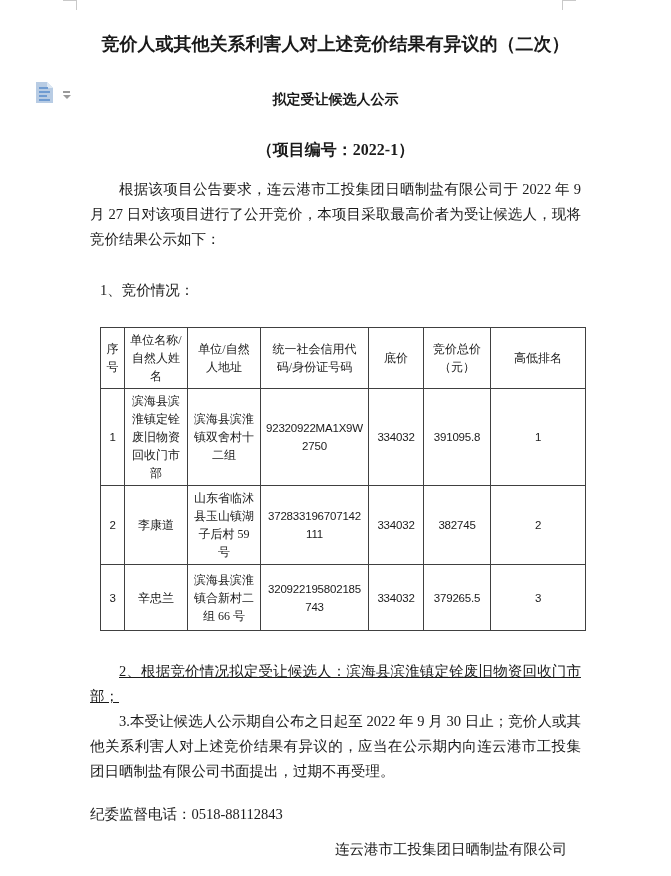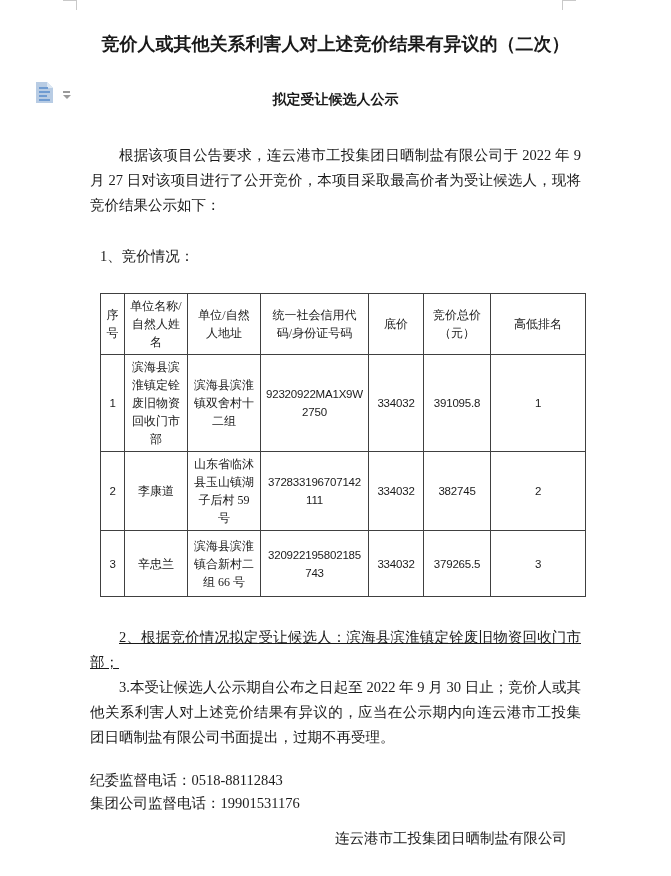--- a/index.html
+++ b/index.html
@@ -65,21 +65,21 @@
   }
   .project-no {
     margin-top: 29px;
     font-size: 16px; font-weight: bold;
     text-align: center; line-height: 20px;
   }
   .para {
     font-size: 14.5px; line-height: 25px;
     text-align: justify;
   }
-  .intro { margin-top: 32px; text-indent: 2em; }
+  .intro { margin-top: 17px; text-indent: 2em; }
   .section-head { margin-top: 27px; margin-left: 10px; font-size: 14.5px; line-height: 22px; }
 
   table.bid {
     margin-top: 26px; margin-left: 10px;
     border-collapse: collapse;
     table-layout: fixed;
     width: 485px;
     font-size: 12px;
   }
   table.bid col.c0 { width: 24px; }
@@ -134,20 +134,21 @@
   <div class="paste-drop">
     <span class="bar"></span>
     <span class="tri"></span>
   </div>
 </div>
 
 <div class="content">
 
   <div class="doc-title">竞价人或其他关系利害人对上述竞价结果有异议的（二次）</div>
   <div class="doc-subtitle">拟定受让候选人公示</div>
+  <div class="project-no">（项目编号：2022-1）</div>
 
   <div class="para intro">根据该项目公告要求，连云港市工投集团日晒制盐有限公司于 2022 年 9 月 27 日对该项目进行了公开竞价，本项目采取最高价者为受让候选人，现将竞价结果公示如下：</div>
 
   <div class="section-head">1、竞价情况：</div>
 
   <table class="bid">
     <colgroup>
       <col class="c0">
         <col class="c1">
         <col class="c2">
@@ -196,21 +197,20 @@
         <td class="num">3</td>
       </tr>
     </tbody>
   </table>
 
   <div class="para para2">2、根据竞价情况拟定受让候选人：滨海县滨淮镇定铨废旧物资回收门市部；</div>
   <div class="para para3">3.本受让候选人公示期自公布之日起至 2022 年 9 月 30 日止；竞价人或其他关系利害人对上述竞价结果有异议的，应当在公示期内向连云港市工投集团日晒制盐有限公司书面提出，过期不再受理。</div>
 
   <div class="phones">
     <div>纪委监督电话：0518-88112843</div>
-    <div>集团公司监督电话：19901531176</div>
   </div>
 
   <div class="signature">
     <div class="sig-inner">
       <div class="sig-company">连云港市工投集团日晒制盐有限公司</div>
       
     </div>
   </div>
 
 </div>

